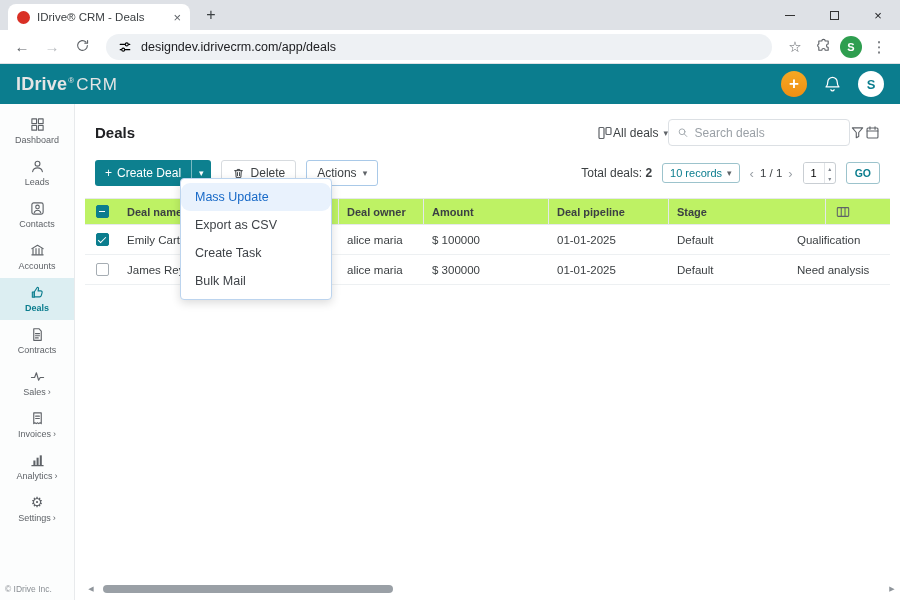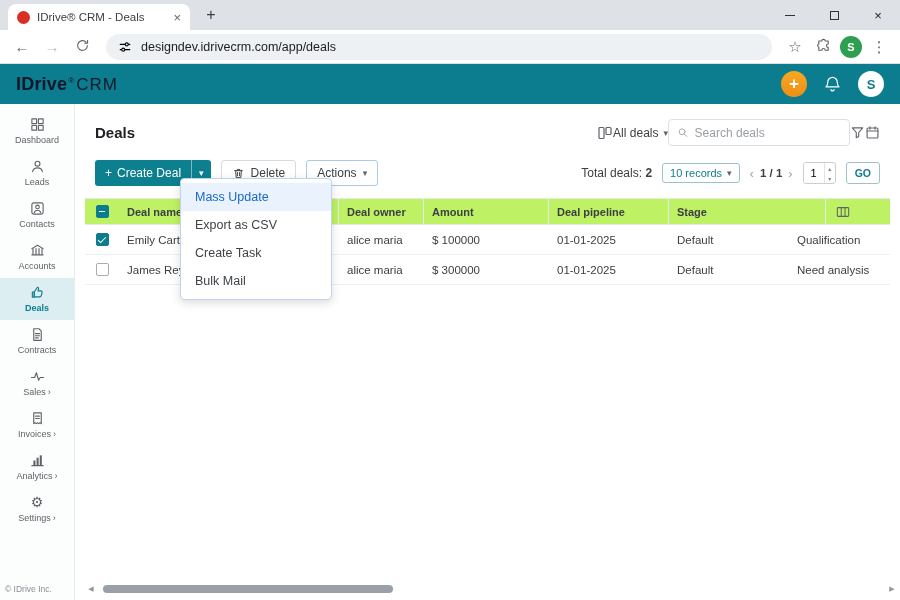--- a/index.html
+++ b/index.html
@@ -21,21 +21,21 @@
   .toolbar { height:34px; background:#fff; border-bottom:1px solid #dfe1e5; display:flex; align-items:center; padding:0 10px; gap:6px; }
   .nav-ic { width:24px; text-align:center; font-size:15px; color:#5f6368; }
   .nav-ic.disabled { color:#b8bbbf; }
   .omnibox { flex:1; height:26px; background:#eef1f4; border-radius:13px; display:flex; align-items:center; gap:9px; padding:4px 12px; margin:0 6px; }
   .url-text { font-size:12.5px; color:#202124; }
   .chip-ic { font-size:15px; color:#5f6368; width:22px; text-align:center; }
   .profile-avatar { width:22px; height:22px; border-radius:50%; background:#2e9e4f; color:#fff; font-size:11px; font-weight:bold; display:flex; align-items:center; justify-content:center; }
 
   
   .app-header { height:40px; background:#0b7d8e; display:flex; align-items:center; padding:0 16px; }
-  .logo { color:#0f172a; display:flex; align-items:baseline; }
+  .logo { color:#e5e5e5; display:flex; align-items:baseline; }
   .logo-brand { font-size:18px; font-weight:bold; letter-spacing:.2px; }
   .logo-reg { font-size:8px; vertical-align:super; position:relative; top:-7px; margin:0 2px 0 1px; }
   .logo-product { font-size:17px; font-weight:300; letter-spacing:1px; }
   .hdr-right { margin-left:auto; display:flex; align-items:center; gap:16px; }
   .add-circle { width:26px; height:26px; border-radius:50%; background:linear-gradient(#f6a823,#ef8f13); color:#fff; font-size:17px; display:flex; align-items:center; justify-content:center; font-weight:bold; }
   .hdr-avatar { width:26px; height:26px; border-radius:50%; background:#fff; color:#0b7d8e; font-size:13px; font-weight:bold; display:flex; align-items:center; justify-content:center; }
 
   
   .app-body { display:flex; height:496px; }
   .sidebar { width:75px; background:#fcfdfd; border-right:1px solid #e8eaec; display:flex; flex-direction:column; padding-top:6px; }
@@ -60,21 +60,21 @@
   .action-bar { display:flex; align-items:center; padding:4px 20px 10px; gap:10px; }
   .btn-create { display:flex; background:#0d808f; color:#fff; border-radius:3px; overflow:hidden; font-size:12px; cursor:pointer; }
   .btn-create-main { padding:6px 10px; display:flex; align-items:center; gap:5px; }
   .btn-create-caret { padding:6px 7px; border-left:1px solid rgba(255,255,255,.45); display:flex; align-items:center; font-size:9px; }
   .btn-plain { display:flex; align-items:center; gap:6px; border:1px solid #d7dbdf; border-radius:3px; padding:5px 10px; font-size:12px; color:#3c4043; background:#fff; cursor:pointer; }
   .btn-actions { border-color:#a9c9e8; }
   .bar-right { margin-left:auto; display:flex; align-items:center; gap:10px; font-size:12px; color:#3c4043; }
   .records-select { border:1px solid #9cc3cc; color:#0b7d8e; border-radius:3px; padding:3px 7px; font-size:11px; display:flex; align-items:center; gap:5px; }
   .pager { display:flex; align-items:center; gap:6px; }
   .pg-chev { color:#9aa0a6; font-size:13px; }
-  .pg-text { font-size:11.5px;font-weight:bold; }
+  .pg-text { font-size:11.5px; }
   .page-input-wrap { border:1px solid #c9ced3; border-radius:3px; display:flex; height:22px; overflow:hidden; }
   .page-input-wrap input { width:20px; border:none; outline:none; text-align:center; font-size:11px; font-family:inherit; }
   .spin { width:11px; border-left:1px solid #e1e4e7; display:flex; flex-direction:column; }
   .spin span { flex:1; font-size:6px; color:#7c828a; display:flex; align-items:center; justify-content:center; }
   .btn-go { border:1px solid #9cc3cc; color:#0b7d8e; font-weight:bold; font-size:10.5px; padding:4px 8px; border-radius:3px; background:#fff; }
 
   
   .dtable { margin:2px 10px 0; }
   .thead, .trow { display:grid; grid-template-columns:34px 120px 100px 85px 125px 120px 120px 1fr; align-items:center; }
   .thead { background:#bef264; border-top:1px solid #e6e9ec; border-bottom:1px solid #e6e9ec; height:27px; font-size:11px; font-weight:bold; color:#3c4043; position:relative; }
@@ -84,21 +84,21 @@
   .trow { height:30px; border-bottom:1px solid #edf0f2; font-size:11.5px; color:#3c4043; }
   .td { padding:0 8px; white-space:nowrap; overflow:hidden; }
   .cb-cell { display:flex; justify-content:center; }
   .cb { width:13px; height:13px; border:1.5px solid #a6adb3; border-radius:2px; background:#fff; position:relative; cursor:pointer; }
   .cb.checked, .cb.indeterminate { background:#0b7d8e; border-color:#0b7d8e; }
   .cb.checked::after { content:""; position:absolute; left:3.5px; top:.5px; width:3px; height:7px; border:solid #fff; border-width:0 1.5px 1.5px 0; transform:rotate(45deg); }
   .cb.indeterminate::after { content:""; position:absolute; left:2px; top:4.7px; width:6.5px; height:1.7px; background:#fff; }
 
   
   .actions-menu { position:absolute; left:180px; top:178px; width:152px; background:#fff; border:1px solid #bcd4ee; border-radius:4px; box-shadow:0 3px 10px rgba(0,0,0,.14); padding:4px 0; z-index:30; }
-  .menu-item { padding:7px 14px; font-size:12.5px; color:#3f4348; cursor:pointer; }
+  .menu-item { padding:7px 14px; font-size:12.5px; color:#3f4348; cursor:pointer;border-radius:9px; }
   .menu-item.active { background:#e9f2fd; color:#1769c7; }
 
   
   .hscroll { position:absolute; left:10px; right:2px; bottom:5px; height:12px; display:flex; align-items:center; }
   .scroll-arrow { font-size:7px; color:#8f959b; width:12px; text-align:center; }
   .scroll-track { flex:1; height:10px; position:relative; }
   .scroll-thumb { position:absolute; left:6px; top:1px; width:290px; height:8px; background:#9aa0a6; border-radius:4px; cursor:grab; }
 
   .ic { fill:none; stroke:currentColor; stroke-width:1.2; stroke-linecap:round; stroke-linejoin:round; }
   .fl { fill:currentColor; stroke:none; }

